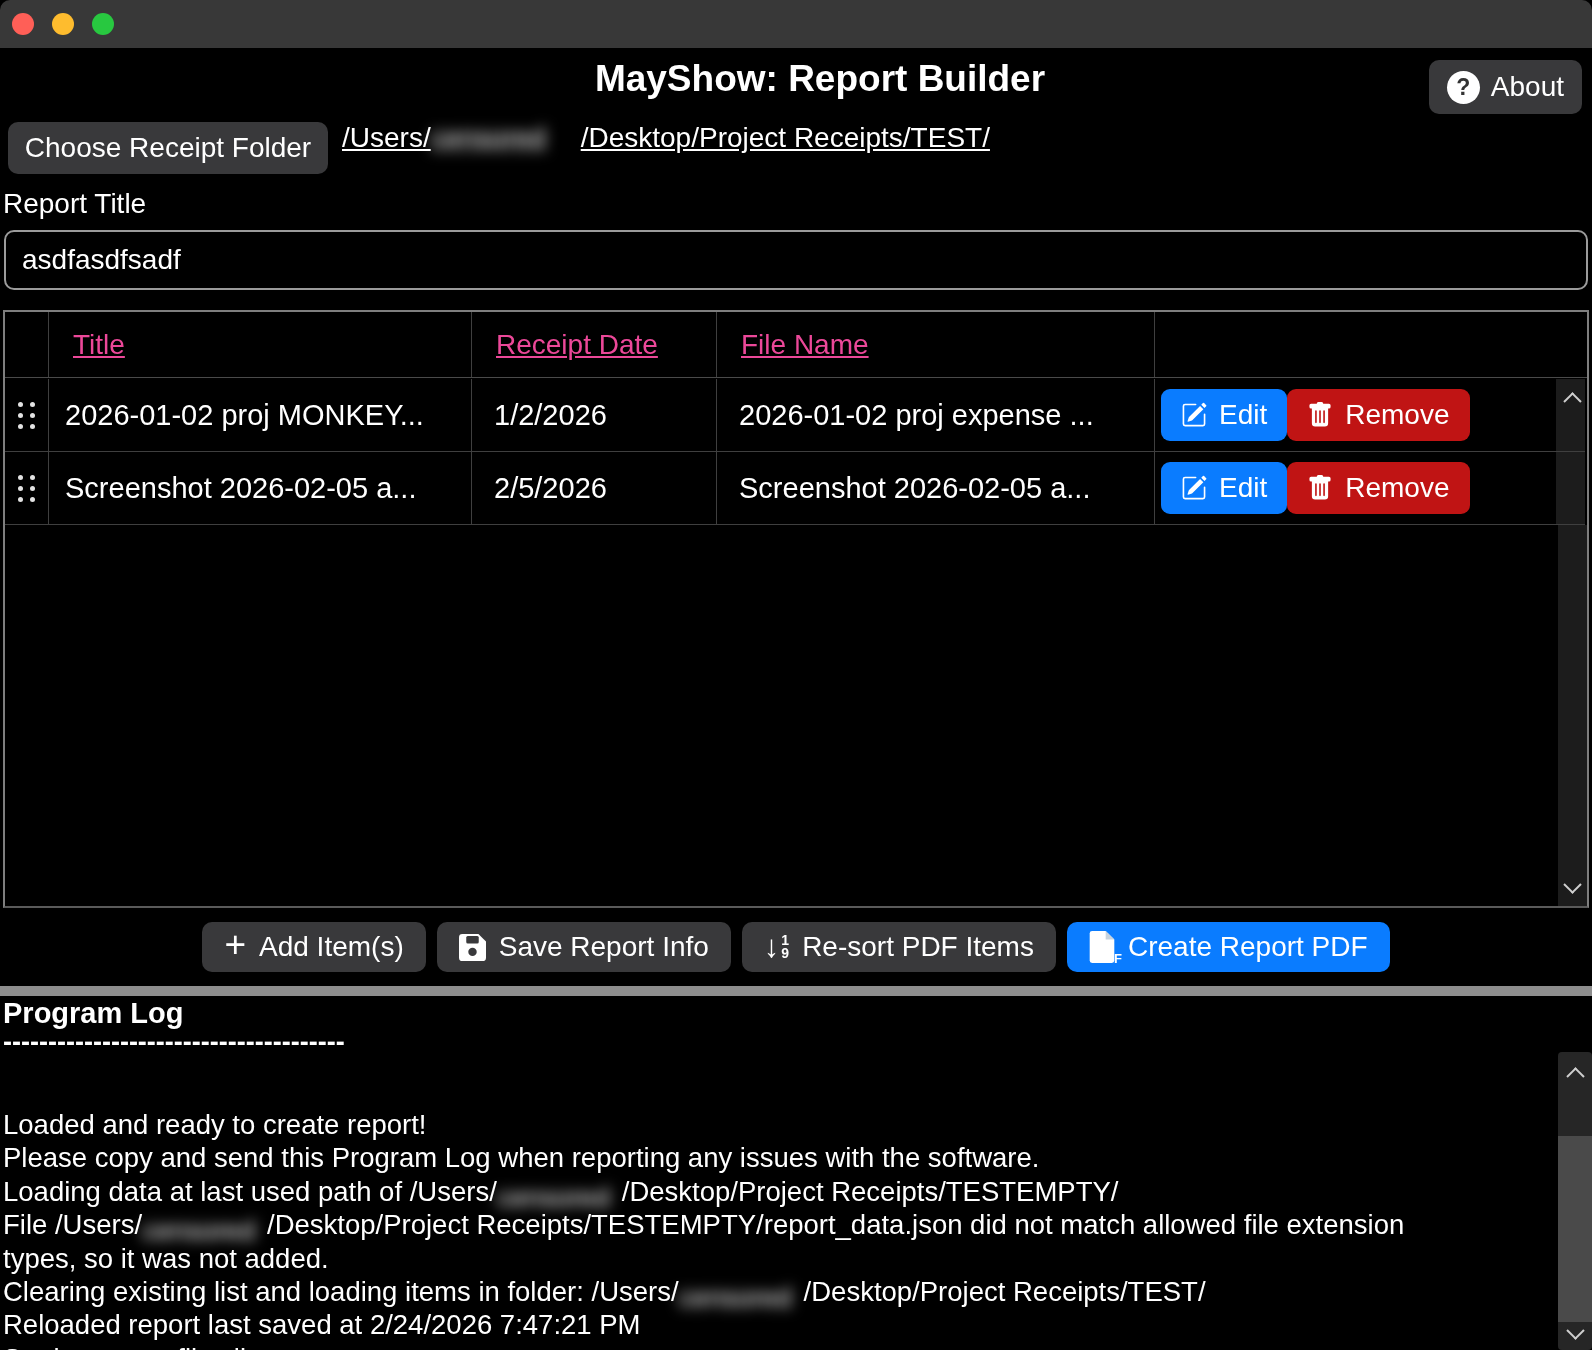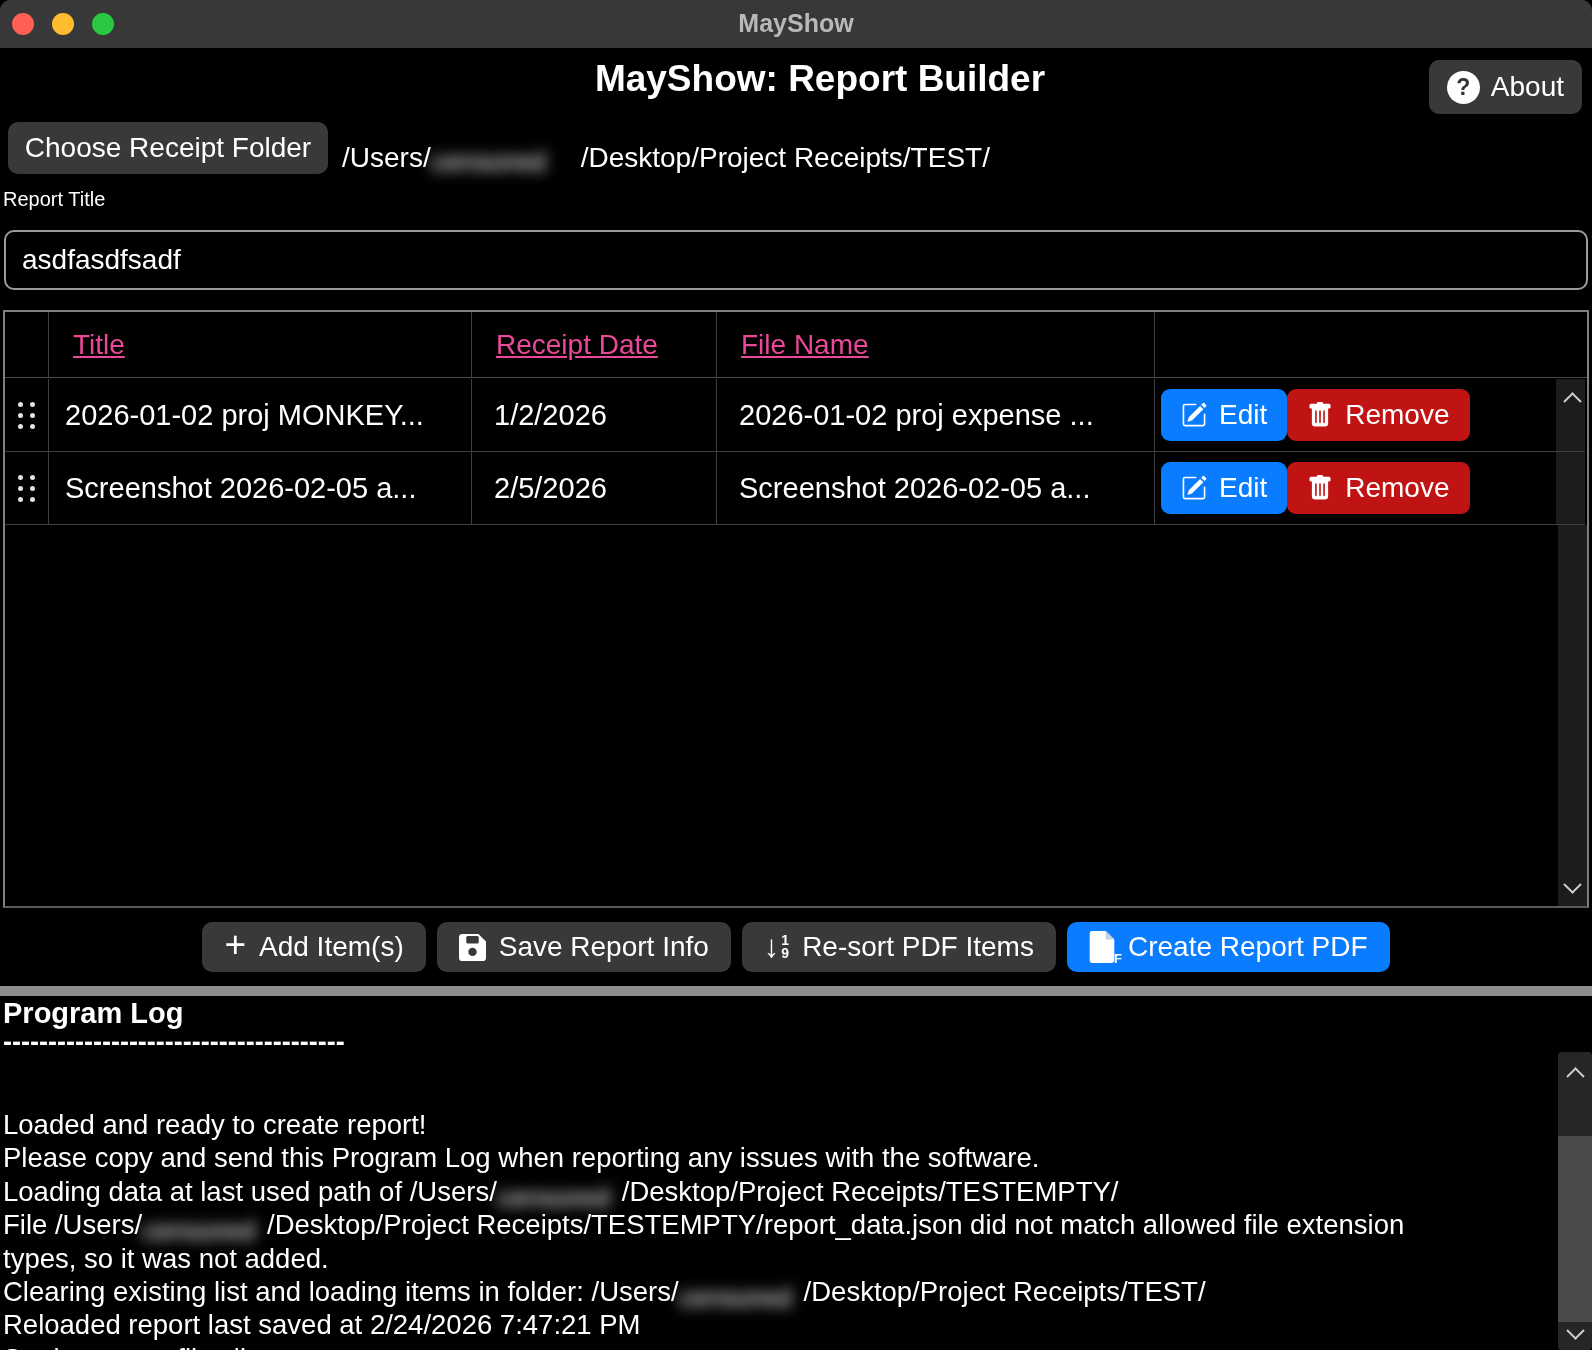--- a/index.html
+++ b/index.html
@@ -26,24 +26,24 @@
     display:flex; align-items:center; gap:11px; padding:0 18px;
     color:#fff; font-size:28px; font-family:inherit; cursor:pointer; }
   .help-icon { width:33px; height:33px; border-radius:50%; background:#fff; color:#333;
     font-weight:bold; font-size:23px; display:flex; align-items:center; justify-content:center; }
 
   
   .choose-btn { position:absolute; left:8px; top:122px; width:320px; height:52px;
     background:var(--button-gray,#39393b); border:none; border-radius:10px;
     color:#fff; font-size:28px; font-family:inherit; cursor:pointer; }
   .folder-path { position:absolute; left:342px; top:122px; height:52px;
-    display:flex; align-items:flex-end; font-size:28px; white-space:pre; }
-
-  
-  .report-title-label { position:absolute; left:3px; top:188px; font-size:20px; }
+    display:flex; align-items:flex-start; font-size:28px; white-space:pre;text-decoration:underline; }
+
+  
+  .report-title-label { position:absolute; left:3px; top:188px; font-size:28px; }
   .report-title-input { position:absolute; left:4px; top:230px; width:1584px; height:60px;
     background:#000; border:2px solid #9b9b9b; border-radius:10px;
     color:#fff; font-size:28px; padding:0 16px; font-family:inherit; outline:none; }
 
   
   .items-table { position:absolute; left:3px; top:310px; width:1586px; height:598px;
     border:2px solid #7e7e7e; border-bottom:2px solid #5a5a5a; background:#000; }
   .thead { display:grid; grid-template-columns:44px 423px 245px 438px 432px;
     height:66px; border-bottom:1px solid #4a4a4a; }
   .th { display:flex; align-items:center; color:#ec4899; font-size:28px;
@@ -109,21 +109,20 @@
   .log-thumb { position:absolute; left:0; top:84px; width:100%; height:186px;
     background:#4a4a4a; cursor:pointer; }
 </style>
 </head>
 <body>
 
 <div class="titlebar">
   <span class="tl tl-red"></span>
   <span class="tl tl-yellow"></span>
   <span class="tl tl-green"></span>
-  <div class="titlebar-title">MayShow</div>
 </div>
 
 <div class="page-title">MayShow: Report Builder</div>
 <button class="about-btn">
   <span class="help-icon">?</span>
   <span>About</span>
 </button>
 
 <button class="choose-btn">Choose Receipt Folder</button>
 <div class="folder-path">

